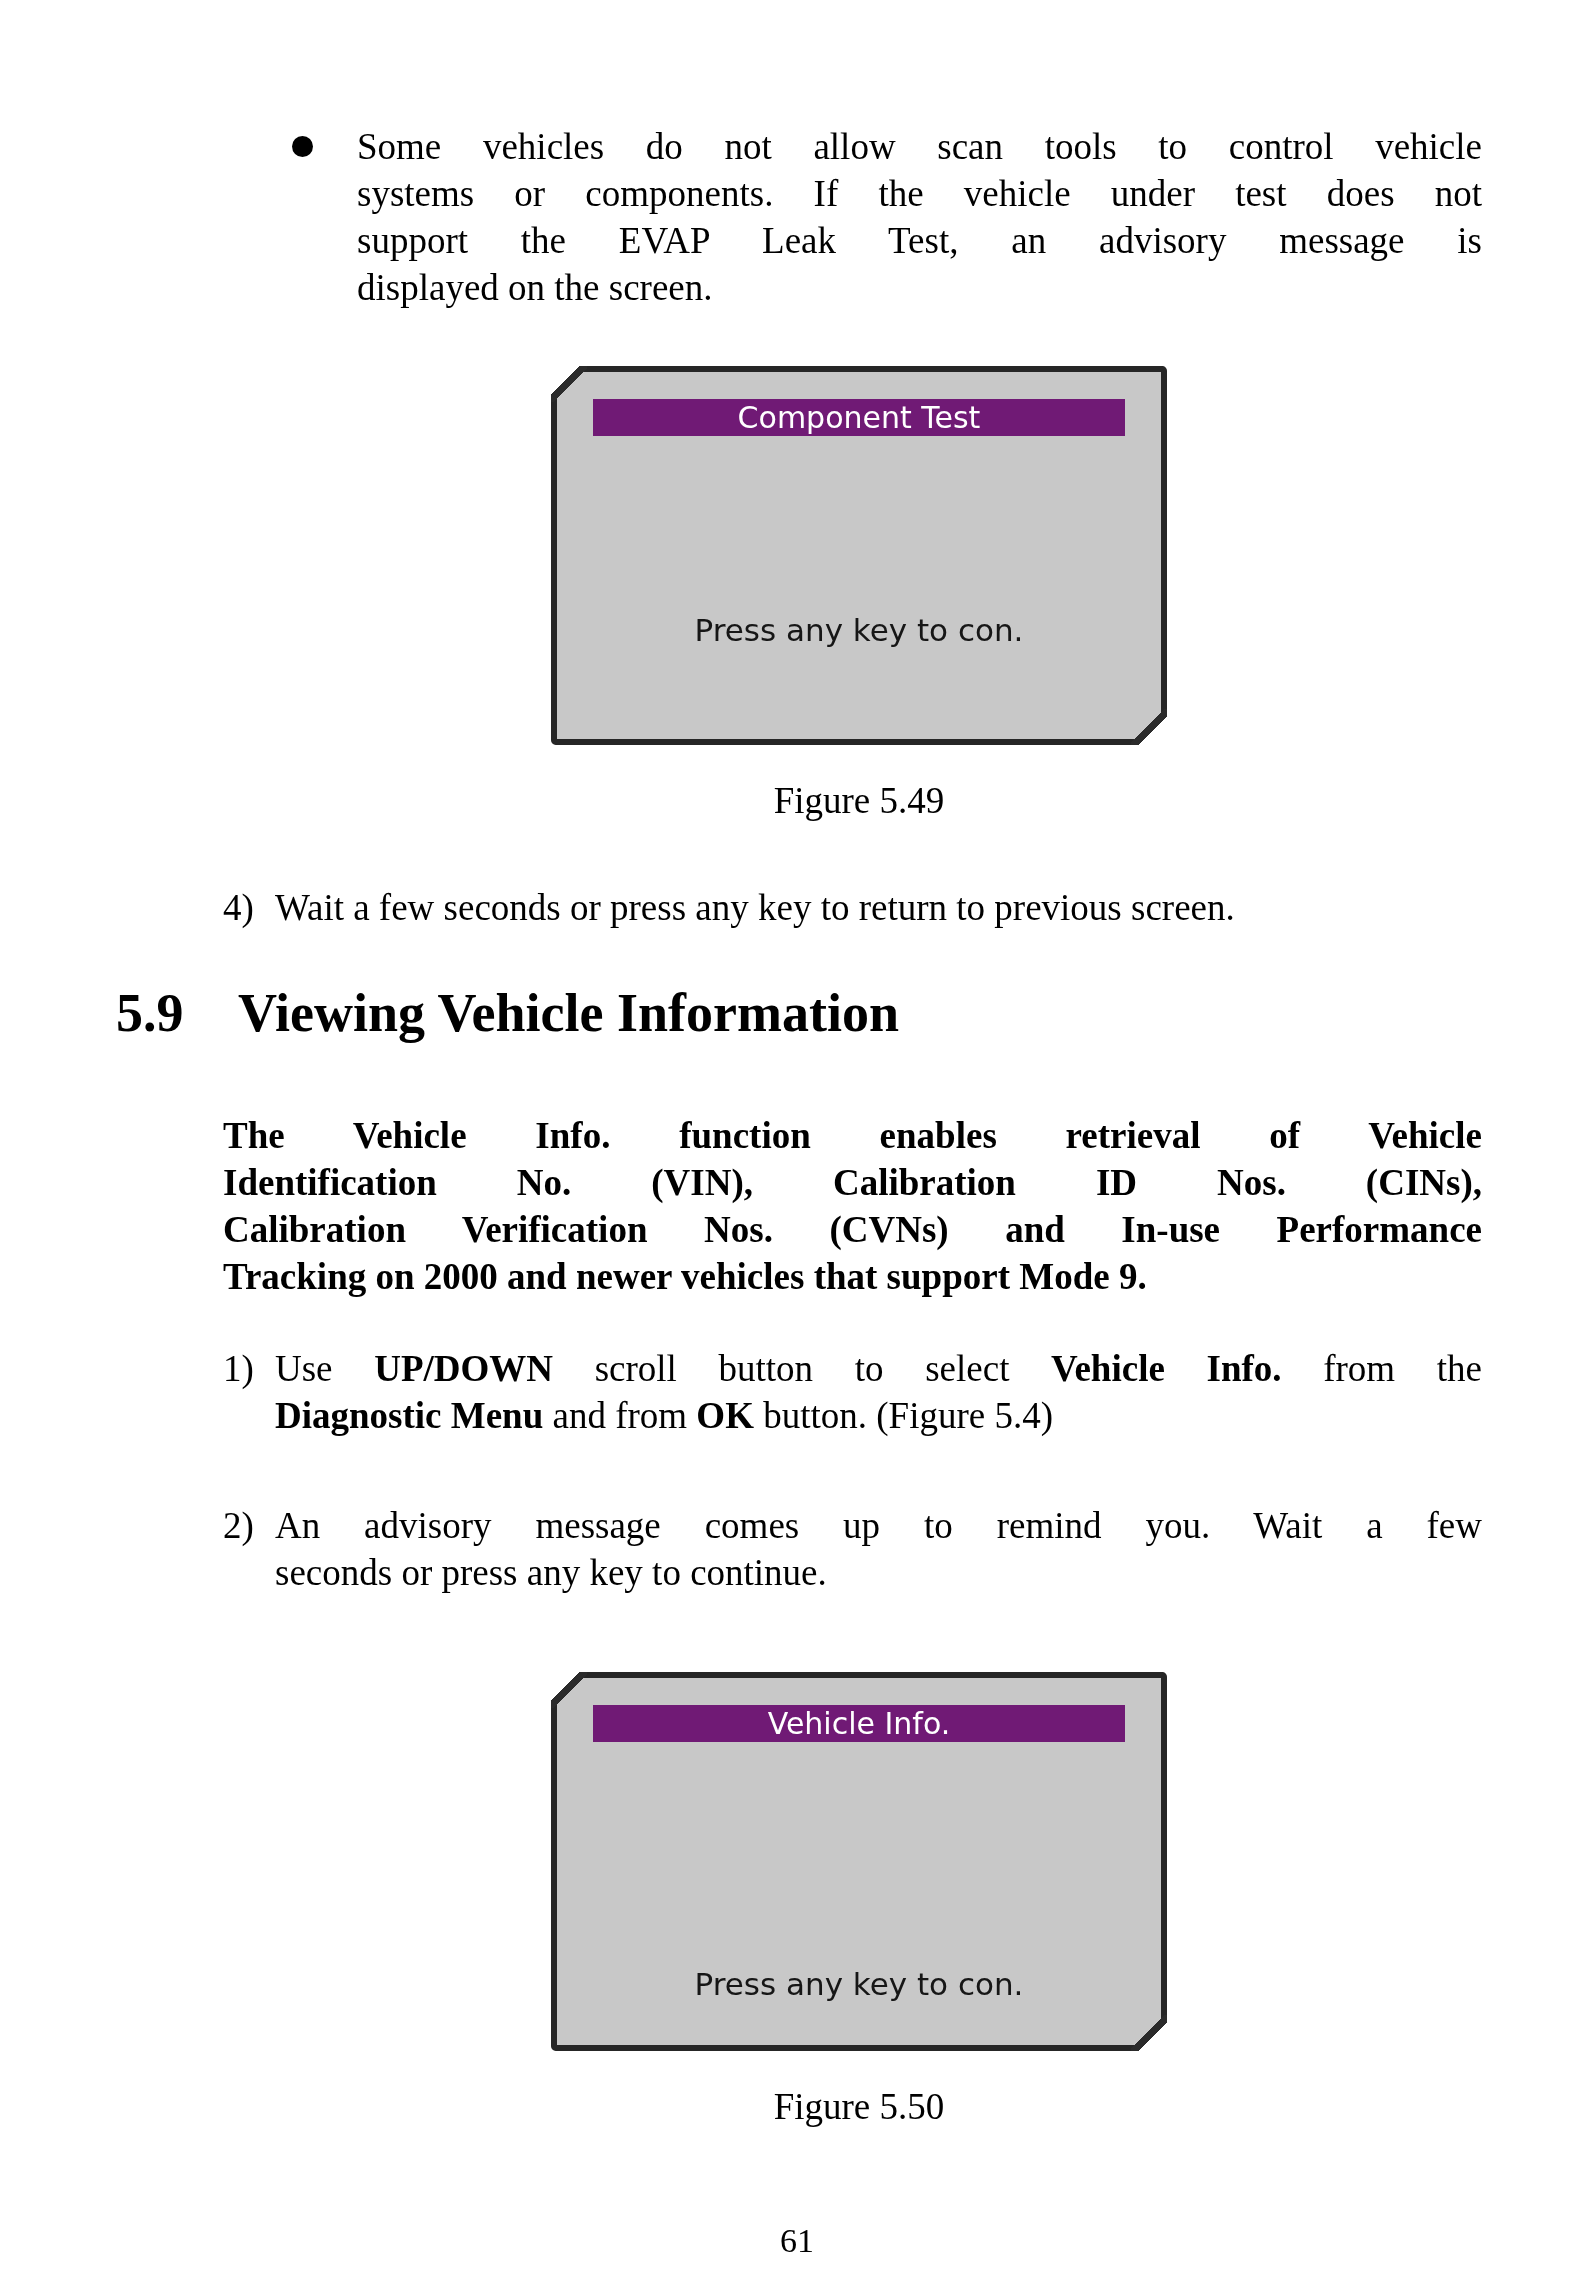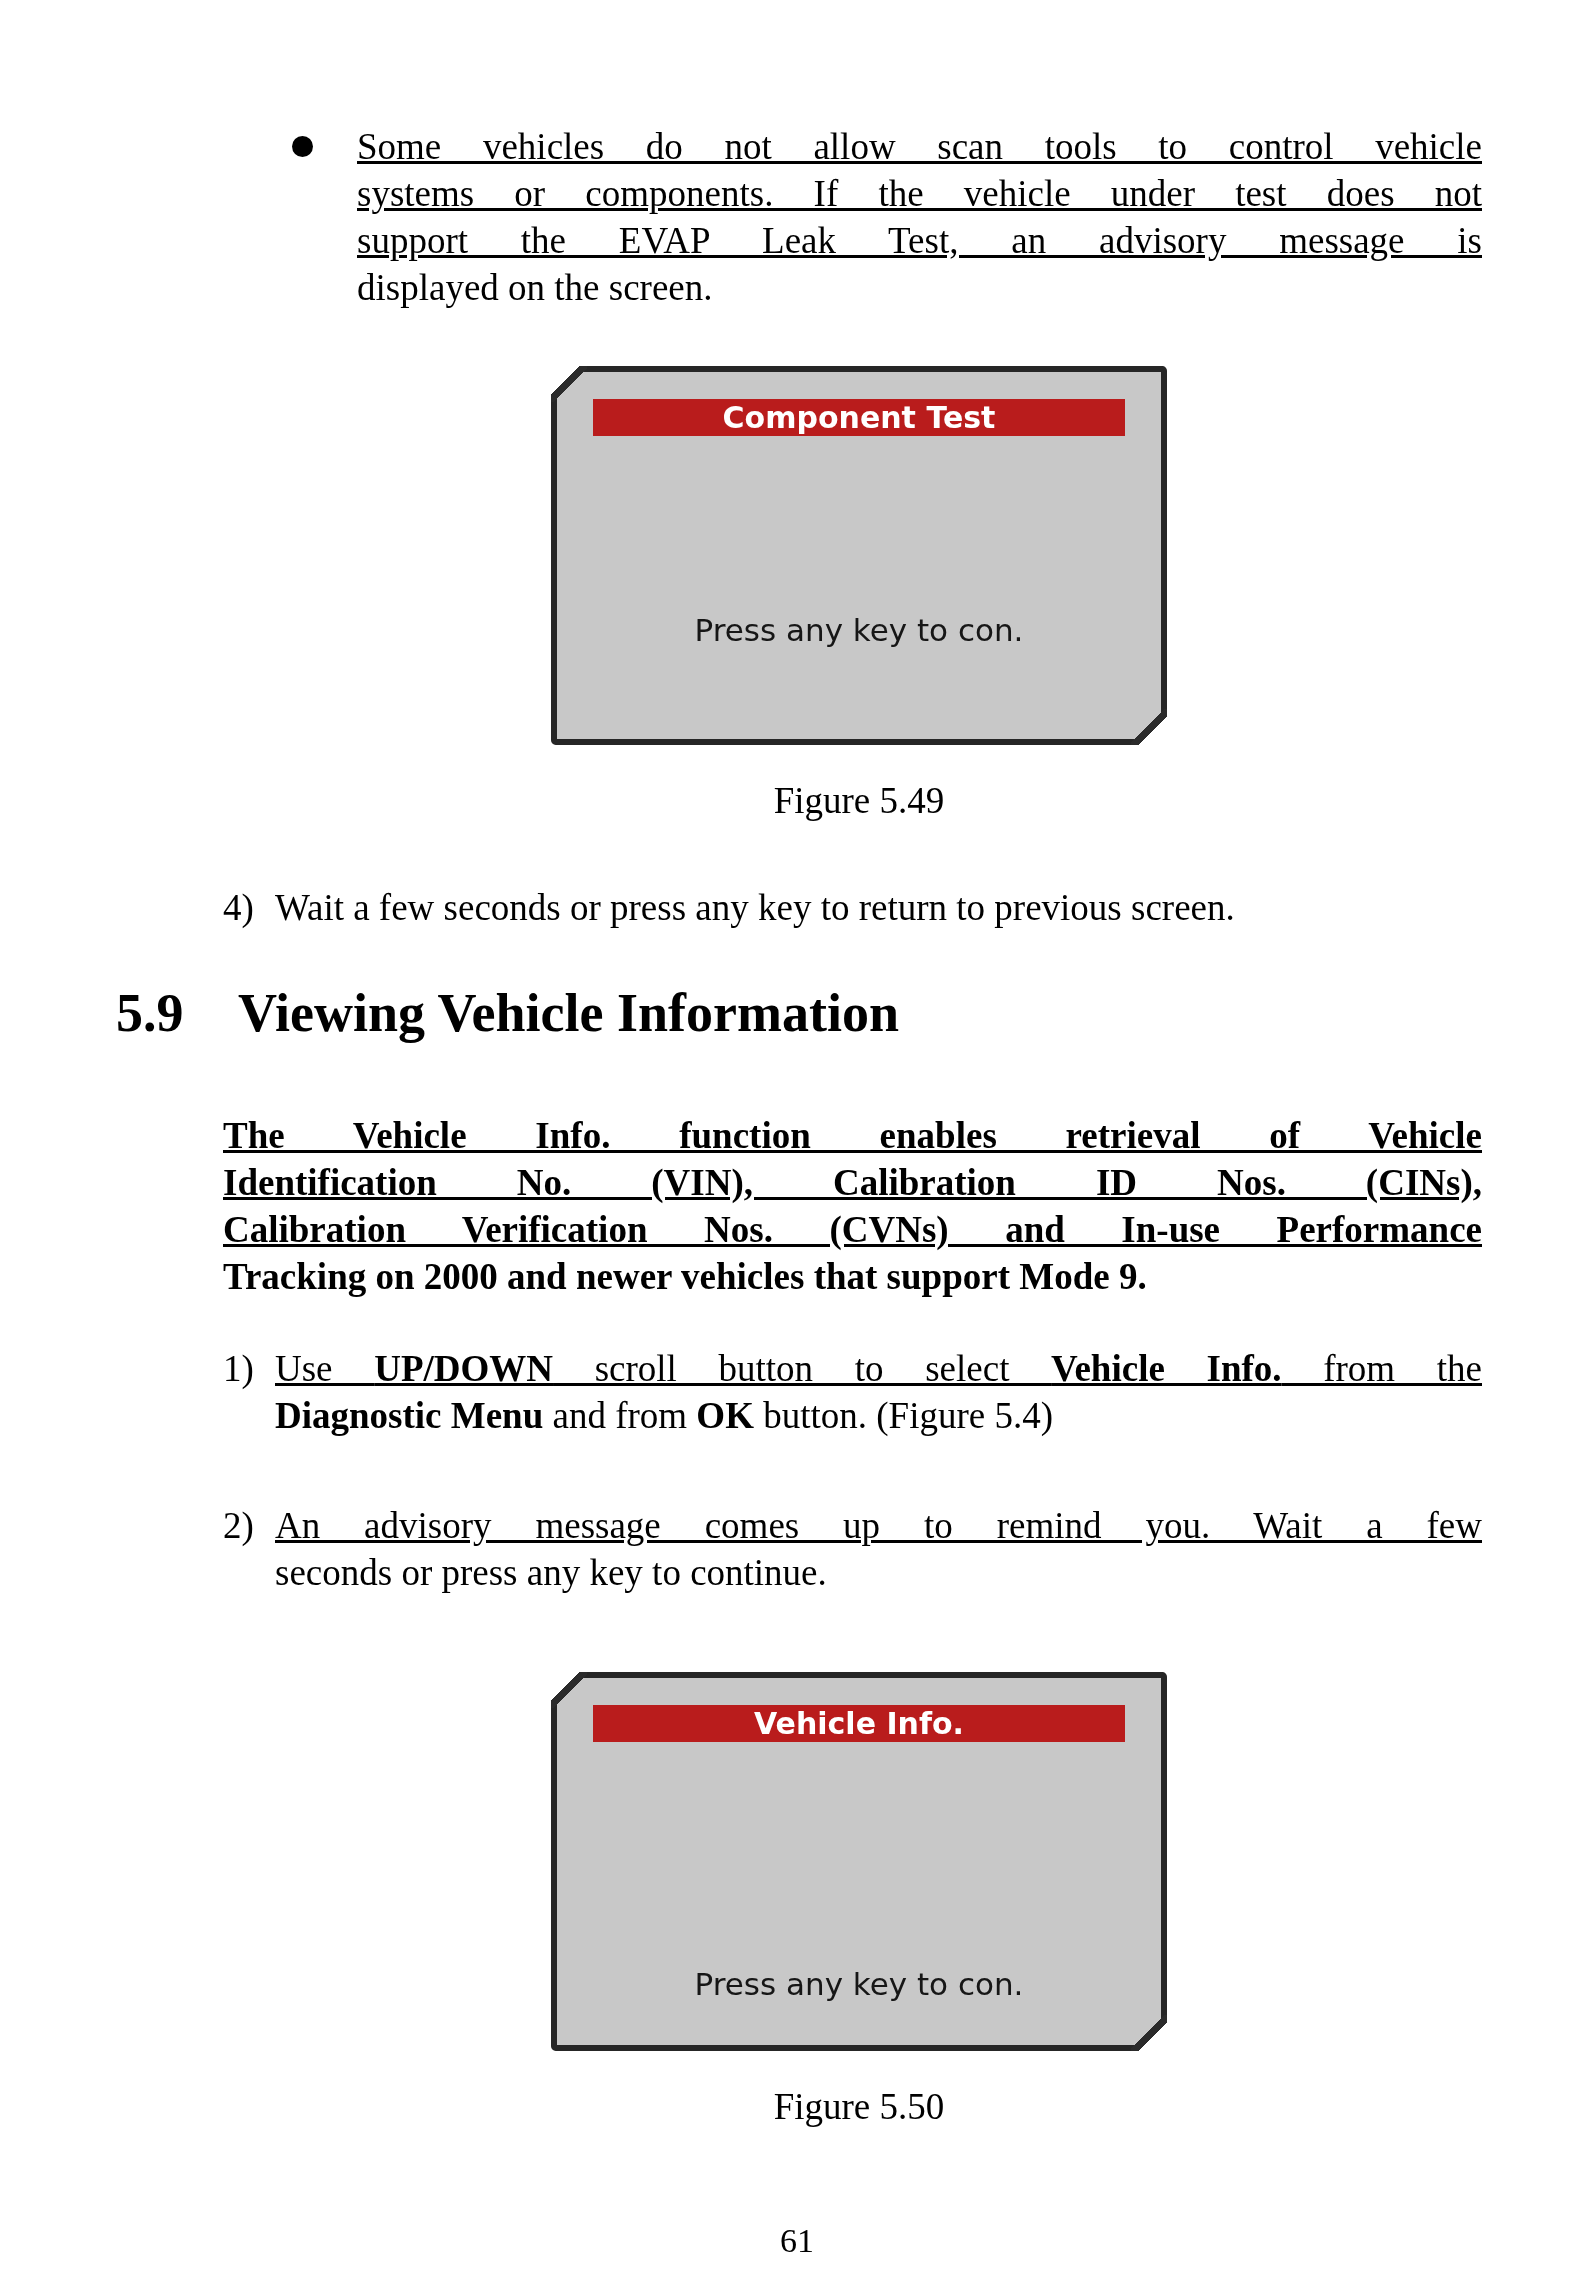--- a/index.html
+++ b/index.html
@@ -9,21 +9,21 @@
     width:1594px; height:2295px;
     background:#ffffff;
     color:#000000;
     font-family:"Liberation Serif", "DejaVu Serif", serif;
     font-size:37px;
     line-height:47px;
     overflow:hidden;
   }
 
   
-  .jline { text-align:justify; text-align-last:justify;text-decoration:underline; }
+  .jline { text-align:justify; text-align-last:justify; }
   .lastline { text-align:left; }
   .b { font-weight:700; }
 
   
   .bullet-item { position:absolute; top:123px; left:290px; width:1192px; }
   .bullet-dot { position:absolute; left:1.6px; top:12.5px; width:21px; height:21px; border-radius:50%; background:#000; }
   .bullet-text { margin-left:67px; width:1125px; }
 
   
   .step { position:absolute; left:223px; width:1259px; }
@@ -52,22 +52,22 @@
     font-family:"DejaVu Sans", "Liberation Sans", sans-serif;
     color:#161616;
   }
   .notch { position:absolute; width:36px; height:36px; }
   .notch-tl { top:-6.2px; left:-6.2px;
     background:linear-gradient(135deg, #ffffff 40%, #2b2b2b 40%, #2b2b2b 53%, rgba(0,0,0,0) 53%); }
   .notch-br { bottom:-6.2px; right:-6.2px;
     background:linear-gradient(315deg, #ffffff 40%, #2b2b2b 40%, #2b2b2b 53%, rgba(0,0,0,0) 53%); }
   .screen-titlebar {
     position:absolute; top:27px; left:36px; right:36px; height:37px;
-    background:#b91c1c; color:#ffffff;
-    font-size:30px; line-height:37px; text-align:center;font-weight:bold;
+    background:#701a75; color:#ffffff;
+    font-size:30px; line-height:37px; text-align:center;
   }
   .screen-message { position:absolute; left:0; right:0; text-align:center; font-size:31px; line-height:44px; }
   .screen-prompt  { position:absolute; left:0; right:0; text-align:center; font-size:31px; line-height:37px; }
   .fig49 .screen-message { top:126px; }
   .fig49 .screen-prompt  { top:240px; }
   .fig50 .screen-message { top:131px; }
   .fig50 .screen-prompt  { top:288px; }
   .figure-caption { margin-top:34px; text-align:center; font-size:37px; line-height:44px; }
 
   .page-number { position:absolute; top:2217px; left:0; width:100%; text-align:center; font-size:34px; }

